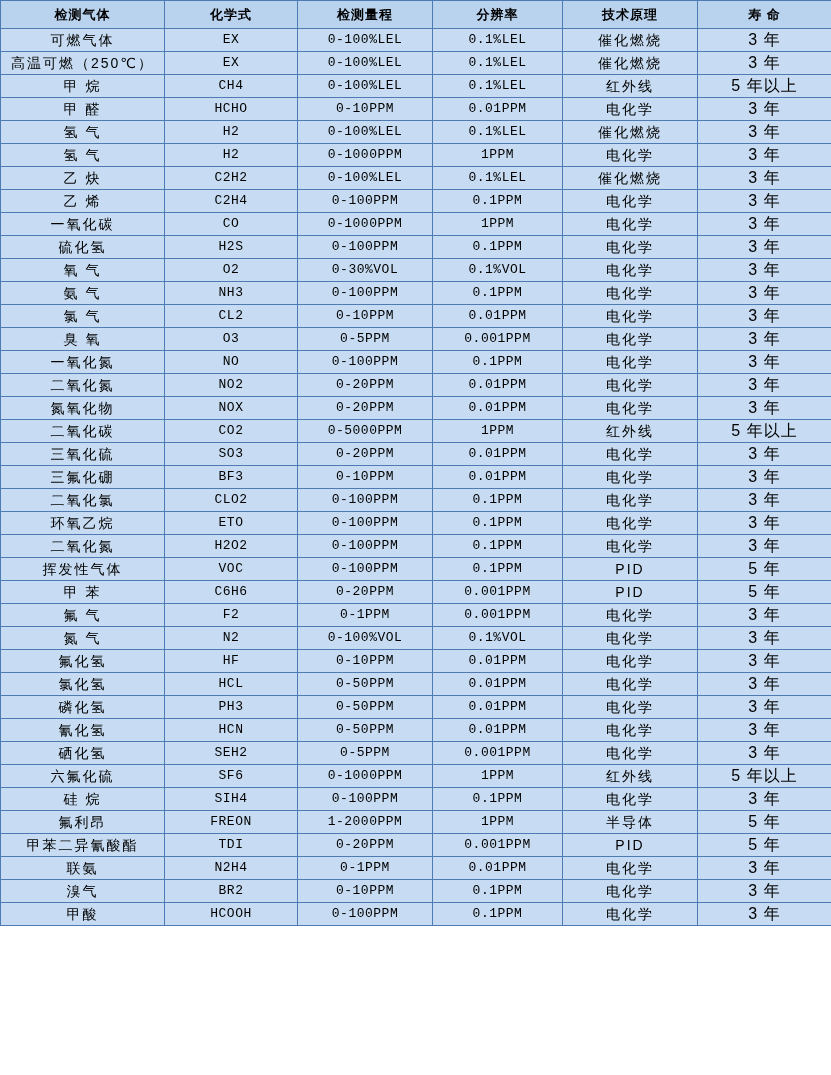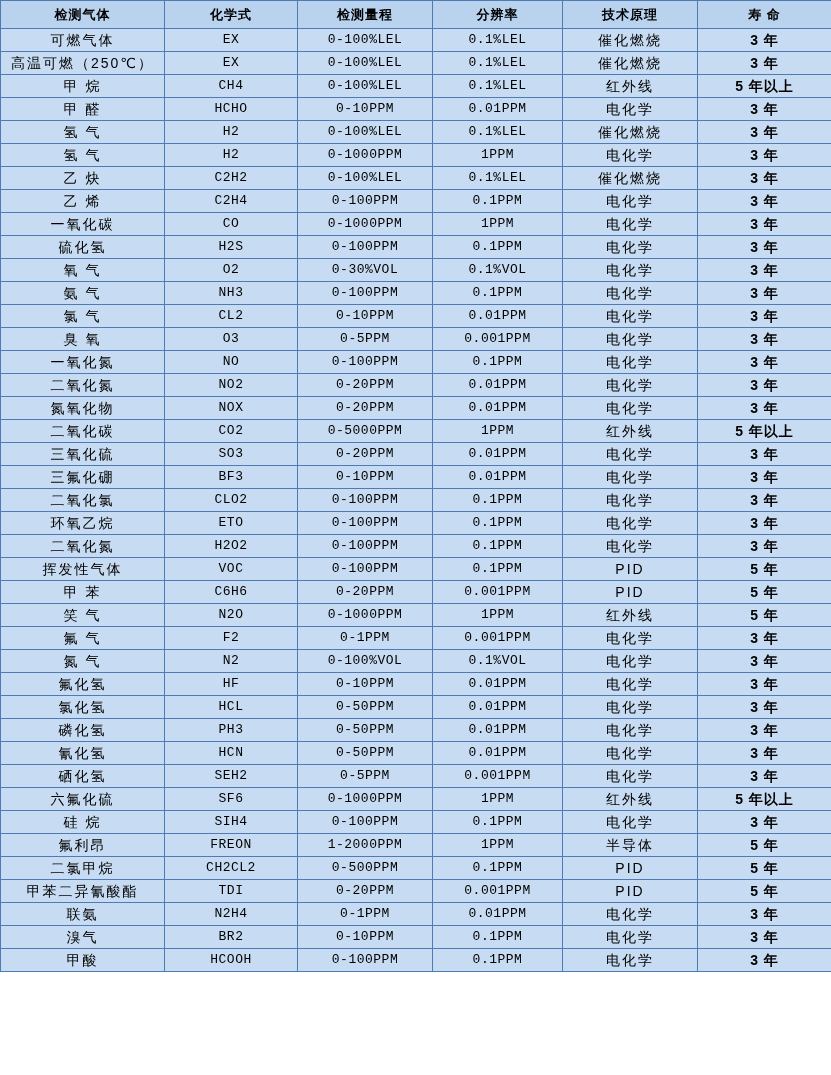--- a/index.html
+++ b/index.html
@@ -54,23 +54,22 @@
   td.cn {
     font-size: 14px;
     letter-spacing: 2px;
   }
   td.mono {
     font-family: "Liberation Mono", "DejaVu Sans Mono", monospace;
     font-size: 13px;
     letter-spacing: 0.5px;
   }
   td.life {
-    font-size: 14px;
+    font-size: 16px;
     letter-spacing: 1px;
-    font-weight: bold;
   }
 </style>
 </head>
 <body>
 
 <div class="sheet">
   <table class="gas-table">
     <colgroup>
       <col class="c0">
         <col class="c1">
@@ -284,28 +283,20 @@
         </tr>
         <tr>
           <td class="cn">甲 苯</td>
           <td class="mono">C6H6</td>
           <td class="mono">0-20PPM</td>
           <td class="mono">0.001PPM</td>
           <td class="cn">PID</td>
           <td class="life">5 年</td>
         </tr>
         <tr>
-          <td class="cn">笑 气</td>
-          <td class="mono">N2O</td>
-          <td class="mono">0-1000PPM</td>
-          <td class="mono">1PPM</td>
-          <td class="cn">红外线</td>
-          <td class="life">5 年</td>
-        </tr>
-        <tr>
           <td class="cn">氟 气</td>
           <td class="mono">F2</td>
           <td class="mono">0-1PPM</td>
           <td class="mono">0.001PPM</td>
           <td class="cn">电化学</td>
           <td class="life">3 年</td>
         </tr>
         <tr>
           <td class="cn">氮 气</td>
           <td class="mono">N2</td>
@@ -372,28 +363,20 @@
         </tr>
         <tr>
           <td class="cn">氟利昂</td>
           <td class="mono">FREON</td>
           <td class="mono">1-2000PPM</td>
           <td class="mono">1PPM</td>
           <td class="cn">半导体</td>
           <td class="life">5 年</td>
         </tr>
         <tr>
-          <td class="cn">二氯甲烷</td>
-          <td class="mono">CH2CL2</td>
-          <td class="mono">0-500PPM</td>
-          <td class="mono">0.1PPM</td>
-          <td class="cn">PID</td>
-          <td class="life">5 年</td>
-        </tr>
-        <tr>
           <td class="cn">甲苯二异氰酸酯</td>
           <td class="mono">TDI</td>
           <td class="mono">0-20PPM</td>
           <td class="mono">0.001PPM</td>
           <td class="cn">PID</td>
           <td class="life">5 年</td>
         </tr>
         <tr>
           <td class="cn">联氨</td>
           <td class="mono">N2H4</td>

